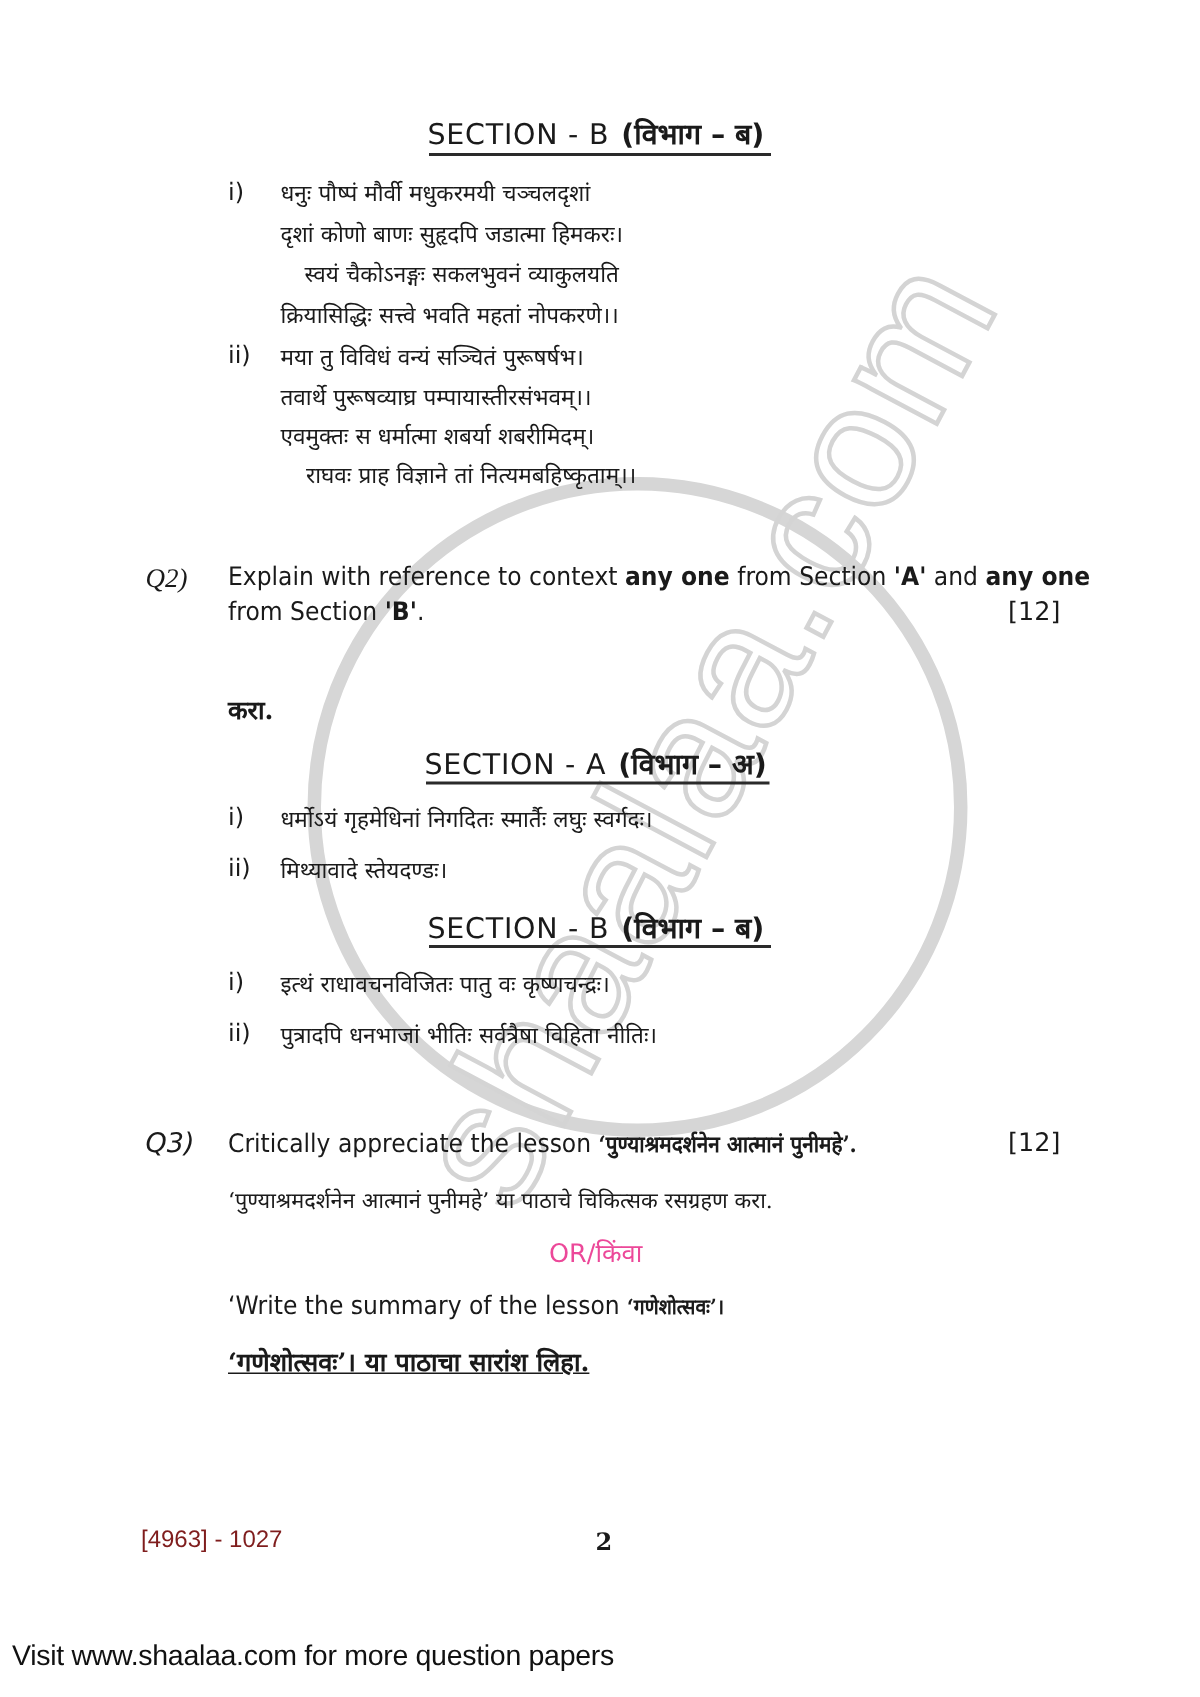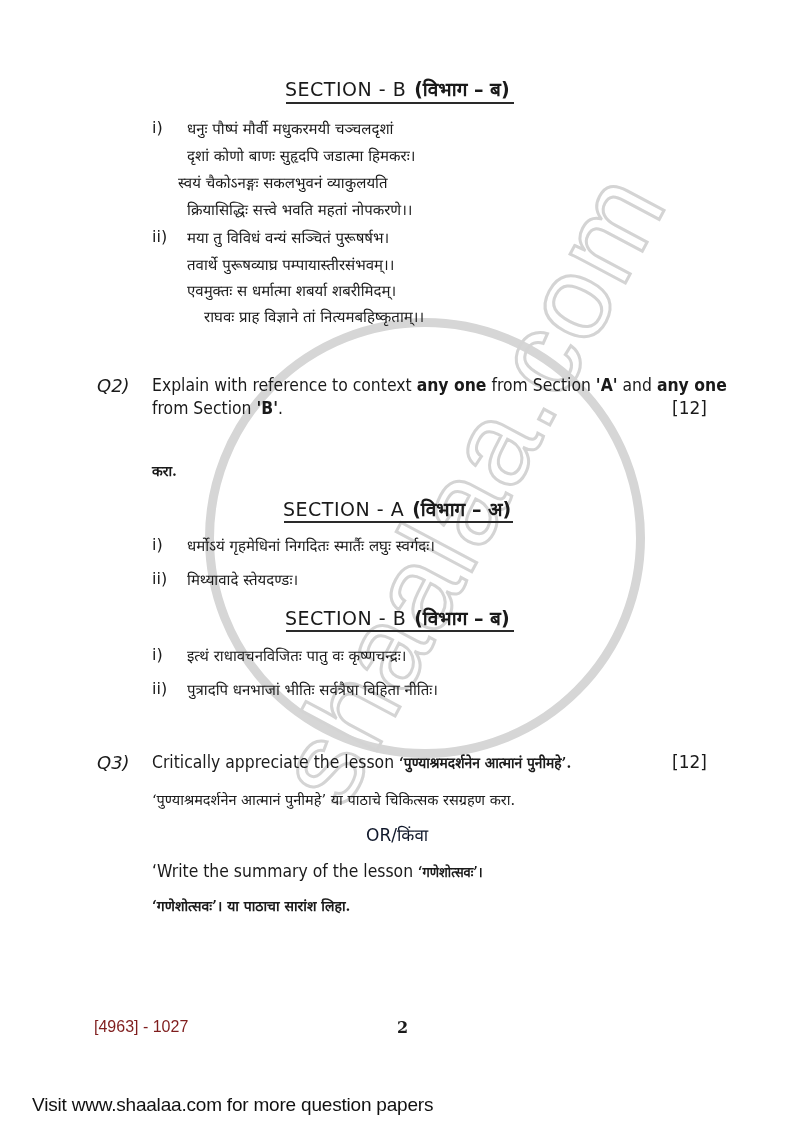--- a/index.html
+++ b/index.html
@@ -97,21 +97,21 @@
     .marks {
       position: absolute;
       font-size: 17px;
       font-family: "DejaVu Sans", sans-serif;
       color: #1a1a1a;
     }
     .center-text {
       position: absolute;
       font-size: 17px;
       font-family: "DejaVu Sans", sans-serif;
-      color: #0f172a;
+      color: #ec4899;
       text-align: center;
     }
     .footer-code {
       position: absolute;
       font-size: 16px;
       font-family: Liberation Sans, sans-serif;
       color: #7f1d1d;
     }
     .footer-page {
       position: absolute;
@@ -139,39 +139,39 @@
   <div class="content">
 
     <div class="section-heading" style="left:285px; top:76px;">
       <span class="eng">SECTION - B</span><span class="dev">(विभाग – ब)</span>
     </div>
     <div class="underline" style="left:286px; top:102px; width:228px;"></div>
 
     <div class="num" style="left:152px; top:118px;">i)</div>
     <div class="line" style="left:187px; top:118px;text-align:right;">धनुः पौष्पं मौर्वी मधुकरमयी चञ्चलदृशां</div>
     <div class="line" style="left:187px; top:145px;">दृशां कोणो बाणः सुहृदपि जडात्मा हिमकरः।</div>
-    <div class="line" style="left:178px; top:172px;">स्वयं चैकोऽनङ्गः सकलभुवनं व्याकुलयति</div>
+    <div class="line" style="left:203px; top:172px;">स्वयं चैकोऽनङ्गः सकलभुवनं व्याकुलयति</div>
     <div class="line" style="left:187px; top:199px;">क्रियासिद्धिः सत्त्वे भवति महतां नोपकरणे।।</div>
 
     <div class="num" style="left:152px; top:227px;">ii)</div>
     <div class="line" style="left:187px; top:227px;">मया तु विविधं वन्यं सञ्चितं पुरूषर्षभ।</div>
     <div class="line" style="left:187px; top:254px;">तवार्थे पुरूषव्याघ्र पम्पायास्तीरसंभवम्।।</div>
     <div class="line" style="left:187px; top:280px;">एवमुक्तः स धर्मात्मा शबर्या शबरीमिदम्।</div>
     <div class="line" style="left:187px; top:306px;margin-left:17px;">राघवः प्राह विज्ञाने तां नित्यमबहिष्कृताम्।।</div>
 
-    <div class="qnum" style="left:97px; top:375px;">Q2)</div>
+    <div class="qnum" style="left:97px; top:375px;font-family:Liberation Serif, serif;">Q2)</div>
     <div class="qtext" style="left:152px; top:375px; transform: scaleX(0.92);">
       <span>Explain with reference to context </span><span class="b">any one</span><span> from Section </span><span class="b">'A'</span><span> and </span><span class="b">any one</span>
     </div>
     <div class="qtext" style="left:152px; top:398px; transform: scaleX(0.92);">
       <span>from Section </span><span class="b">'B'</span><span>.</span>
     </div>
     <div class="marks" style="left:672px; top:398px;">[12]</div>
 
-    <div class="line" style="left:152px; top:461px; font-size:14px; font-weight:bold;">करा.</div>
+    <div class="line" style="left:152px; top:461px; font-size:17px; font-weight:bold;">करा.</div>
 
     <div class="section-heading" style="left:283px; top:496px;">
       <span class="eng">SECTION - A</span><span class="dev">(विभाग – अ)</span>
     </div>
     <div class="underline" style="left:284px; top:521px; width:229px;"></div>
 
     <div class="num" style="left:152px; top:535px;">i)</div>
     <div class="line" style="left:187px; top:535px;">धर्मोऽयं गृहमेधिनां निगदितः स्मार्तैः लघुः स्वर्गदः।</div>
     <div class="num" style="left:152px; top:569px;">ii)</div>
     <div class="line" style="left:187px; top:569px;">मिथ्यावादे स्तेयदण्डः।</div>
@@ -192,20 +192,20 @@
     </div>
     <div class="marks" style="left:672px; top:752px;">[12]</div>
 
     <div class="line" style="left:152px; top:789px; font-size:14.5px; font-weight:normal;">‘पुण्याश्रमदर्शनेन आत्मानं पुनीमहे’ या पाठाचे चिकित्सक रसग्रहण करा.</div>
 
     <div class="center-text" style="left:366px; top:823px;">OR/किंवा</div>
 
     <div class="qtext" style="left:152px; top:861px; transform: scaleX(0.92);">
       <span>‘Write the summary of the lesson </span><span style="font-family:'DejaVu Serif',serif; font-size:14px; font-weight:bold;">‘गणेशोत्सवः’।</span>
     </div>
-    <div class="line" style="left:152px; top:896px; font-size:14px; font-weight:bold;">‘गणेशोत्सवः’। या पाठाचा सारांश लिहा.</div>
+    <div class="line" style="left:152px; top:896px; font-size:17px; font-weight:bold;text-decoration:underline;">‘गणेशोत्सवः’। या पाठाचा सारांश लिहा.</div>
 
     <div class="footer-code" style="left:94px; top:1018px;">[4963] - 1027</div>
     <div class="footer-page" style="left:397px; top:1018px;">2</div>
 
-    <div class="visit" style="left:32px; top:1094px;text-align:right;">Visit www.shaalaa.com for more question papers</div>
+    <div class="visit" style="left:8px; top:1094px;text-align:right;">Visit www.shaalaa.com for more question papers</div>
   </div>
 </div>
 
 </body></html>

